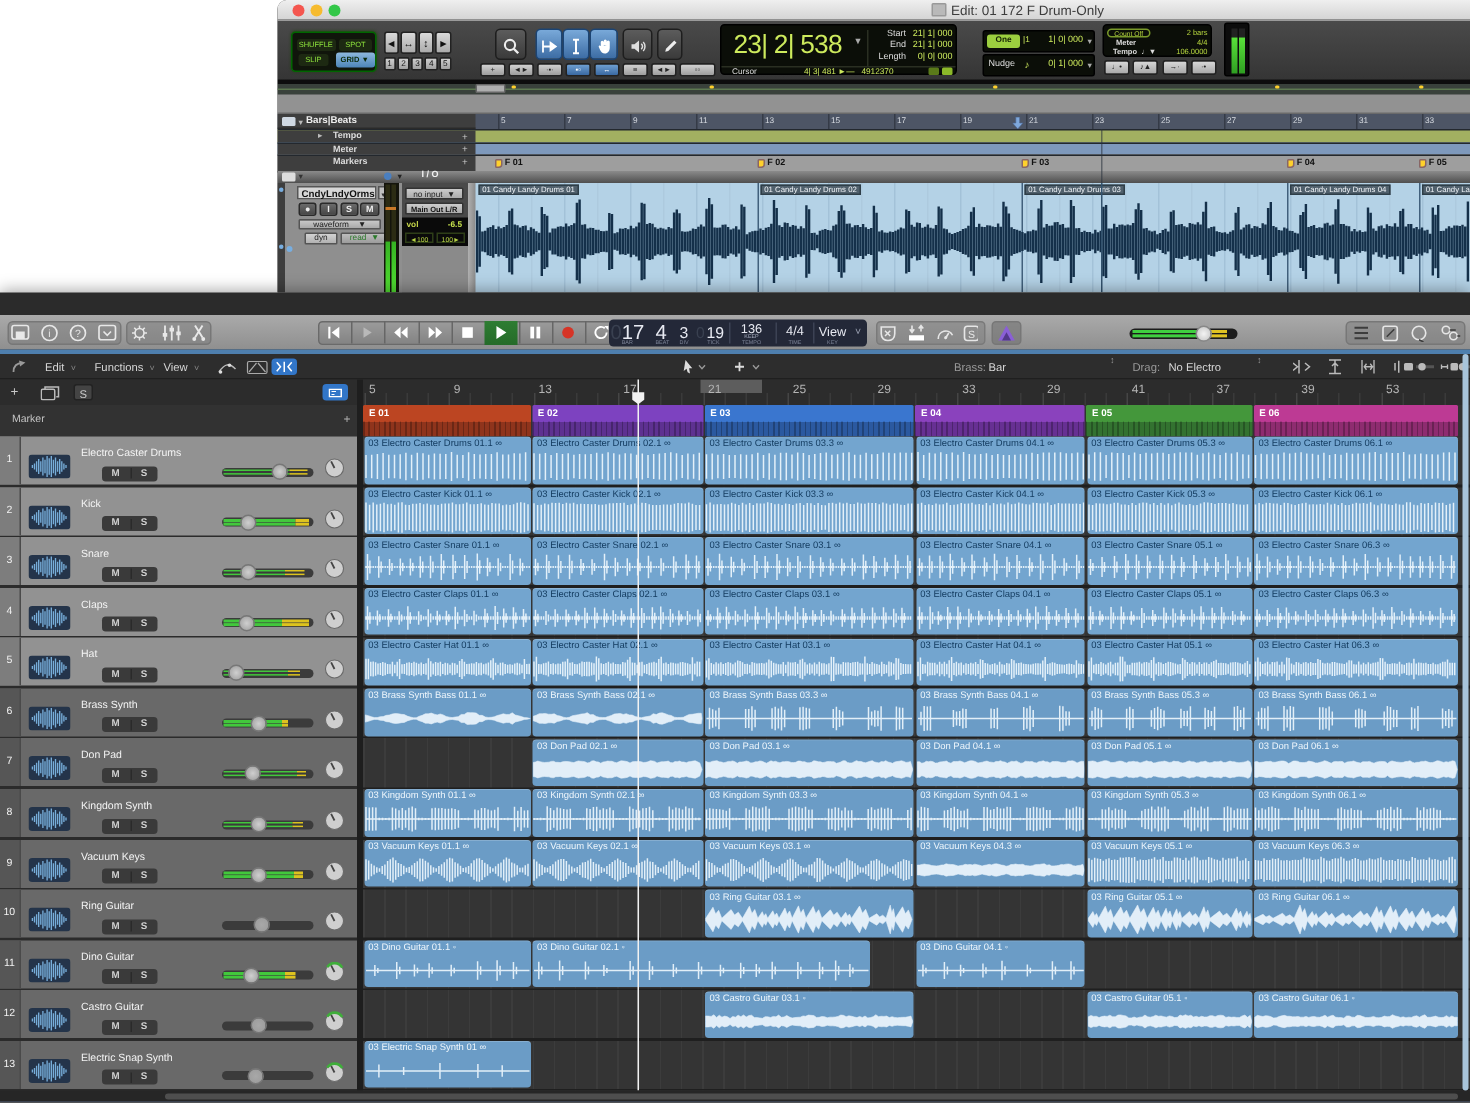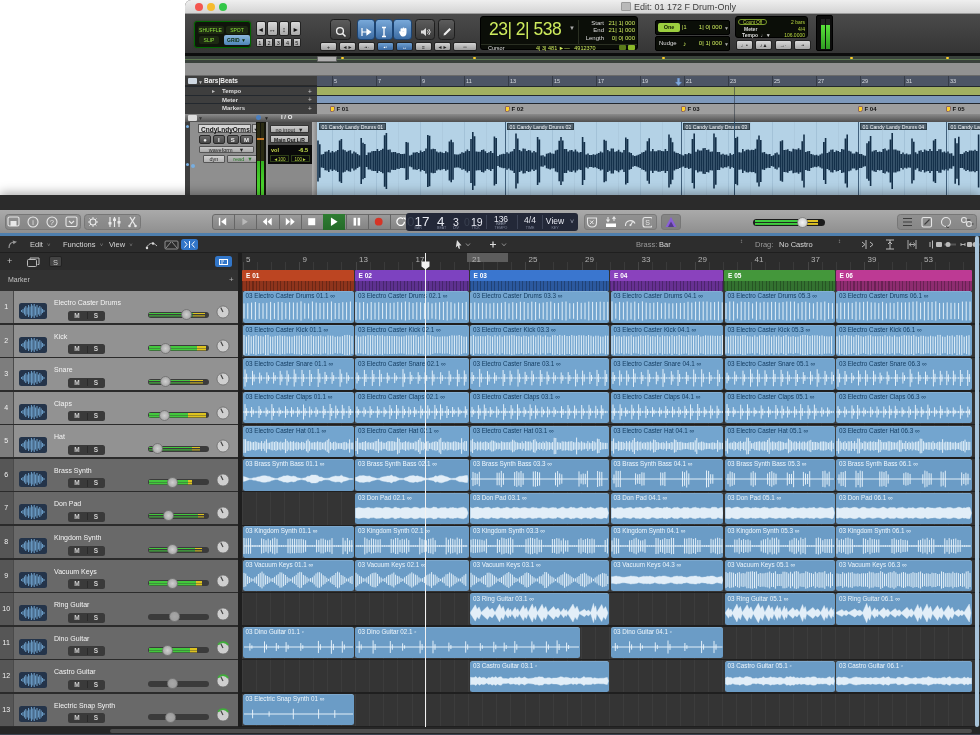--- a/index.html
+++ b/index.html
@@ -415,21 +415,21 @@
 <svg class="a" style="left:455px;top:4px" width="62" height="10" viewBox="0 0 62 10">
         <path d="M2 0l4.5 5.5-2.1 0L5 9l-1.6-.8-.7-2.4-1.9 1.6z" fill="#ddd"></path>
         <path d="M11 3.5l2 2.3 2-2.3" stroke="#999" stroke-width="0.9" fill="none"></path>
         <path d="M38 1.5v6M35 4.5h6" stroke="#ddd" stroke-width="1.2"></path>
         <path d="M47 3.5l2 2.3 2-2.3" stroke="#999" stroke-width="0.9" fill="none"></path>
       </svg>
 <div class="a" style="left:636px;top:3.5px;font-size:7.5px;color:#9a9a9a">Brass:</div>
 <div class="a" style="left:659px;top:3.5px;font-size:7.5px;color:#d8d8d8">Bar</div>
 <div class="a" style="left:740px;top:2px;font-size:6px;color:#999">↕</div>
 <div class="a" style="left:755px;top:3.5px;font-size:7.5px;color:#9a9a9a">Drag:</div>
-<div class="a" style="left:779px;top:3.5px;font-size:7.5px;color:#d8d8d8">No Castro</div>
+<div class="a" style="left:779px;top:3.5px;font-size:7.5px;color:#d8d8d8">No Electro</div>
 <div class="a" style="left:838px;top:2px;font-size:6px;color:#999">↕</div>
 <svg class="a" style="left:862px;top:3px" width="118" height="11" viewBox="0 0 118 11">
         <path d="M4 1v9M8 3l3 2.5L8 8M0 3l3 2.5L0 8" stroke="#bbb" stroke-width="1" fill="none"></path>
         <path d="M28 1v9M24 1h8M24 10h8M28 3l-2 2M28 3l2 2" stroke="#bbb" stroke-width="1" fill="none"></path>
         <path d="M46 1v9M54 1v9M47.5 5.5h5M49 3.5l-1.5 2 1.5 2M51.5 3.5l1.5 2-1.5 2" stroke="#bbb" stroke-width="0.9" fill="none"></path>
         <path d="M68 3v5M70.5 1.5v8" stroke="#bbb" stroke-width="1"></path>
         <rect x="74" y="3" width="6" height="5" rx="1" fill="#bbb"></rect>
         <path d="M82 5.5h12" stroke="#555" stroke-width="2"></path>
         <circle cx="86" cy="5.5" r="2.5" fill="#bbb"></circle>
         <path d="M99 5.5h4M99 4v3M103 4v3" stroke="#bbb" stroke-width="0.9"></path>

